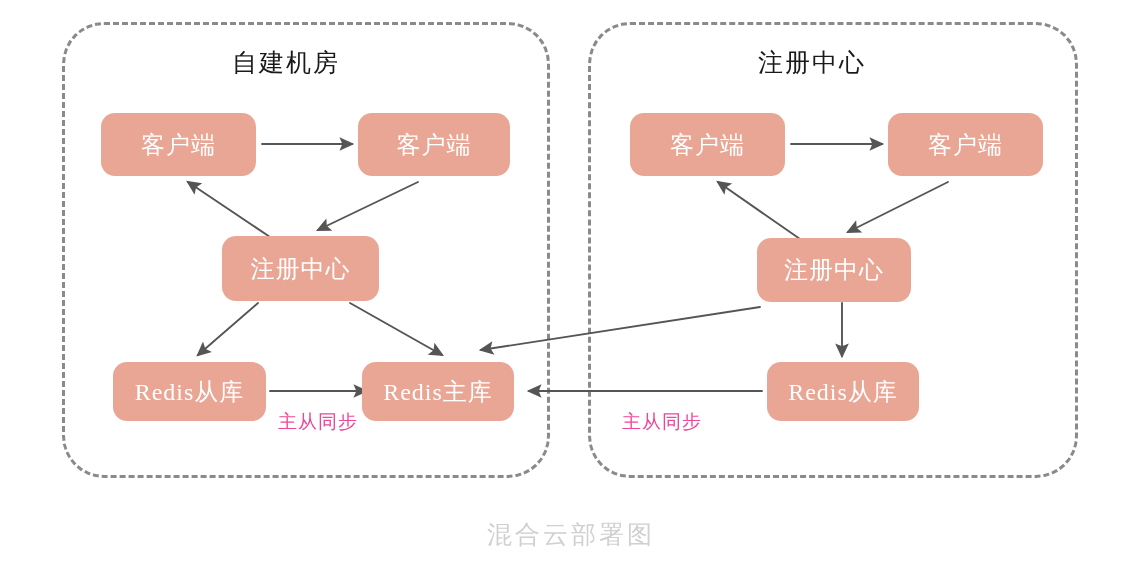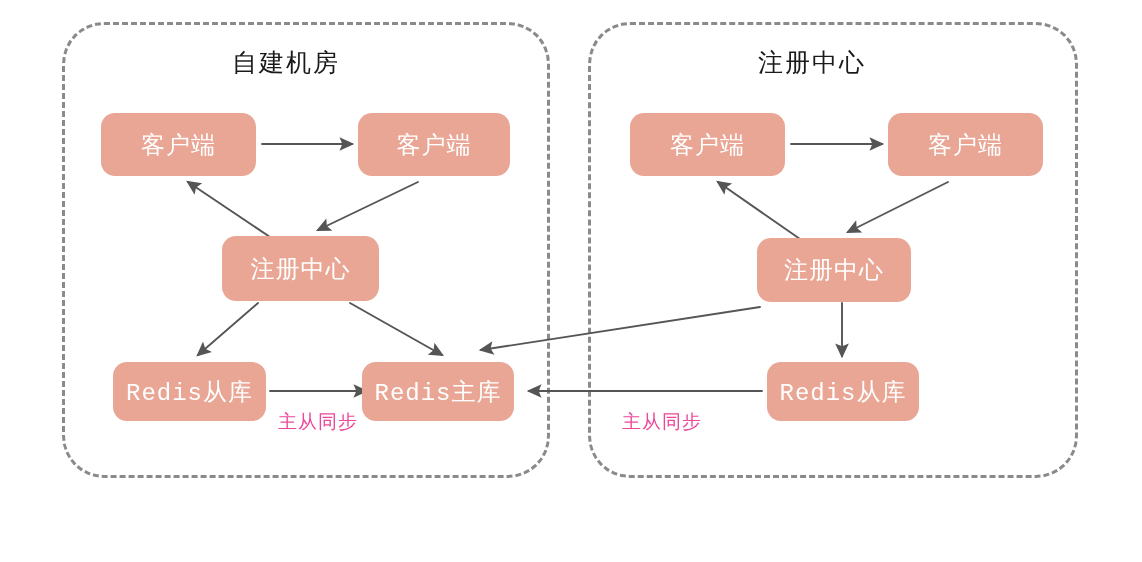--- a/index.html
+++ b/index.html
@@ -34,21 +34,21 @@
     background:#e9a695;
     border-radius:14px;
     color:#ffffff;
     display:flex;
     align-items:center;
     justify-content:center;
     font-size:24px;
     letter-spacing:1px;
     white-space:nowrap;
     box-sizing:border-box;
-    font-family:Liberation Mono, monospace;
+    font-family:Liberation Serif, serif;
   }
 
   
   .edge-label{
     position:absolute;
     color:#ec4899;
     font-size:19px;
     letter-spacing:1px;
     white-space:nowrap;
     transform:translateX(-50%);
@@ -108,14 +108,15 @@
   <div class="node" style="left:362px;top:362px;width:152px;height:59px;">Redis主库</div>
 
   <div class="node" style="left:630px;top:113px;width:155px;height:63px;">客户端</div>
   <div class="node" style="left:888px;top:113px;width:155px;height:63px;">客户端</div>
   <div class="node" style="left:757px;top:238px;width:154px;height:64px;">注册中心</div>
   <div class="node" style="left:767px;top:362px;width:152px;height:59px;">Redis从库</div>
 
   <div class="edge-label" style="left:318px;top:409px;">主从同步</div>
   <div class="edge-label" style="left:662px;top:409px;">主从同步</div>
 
+  <div class="caption">混合云部署图</div>
 
 </div>
 
 </body></html>

